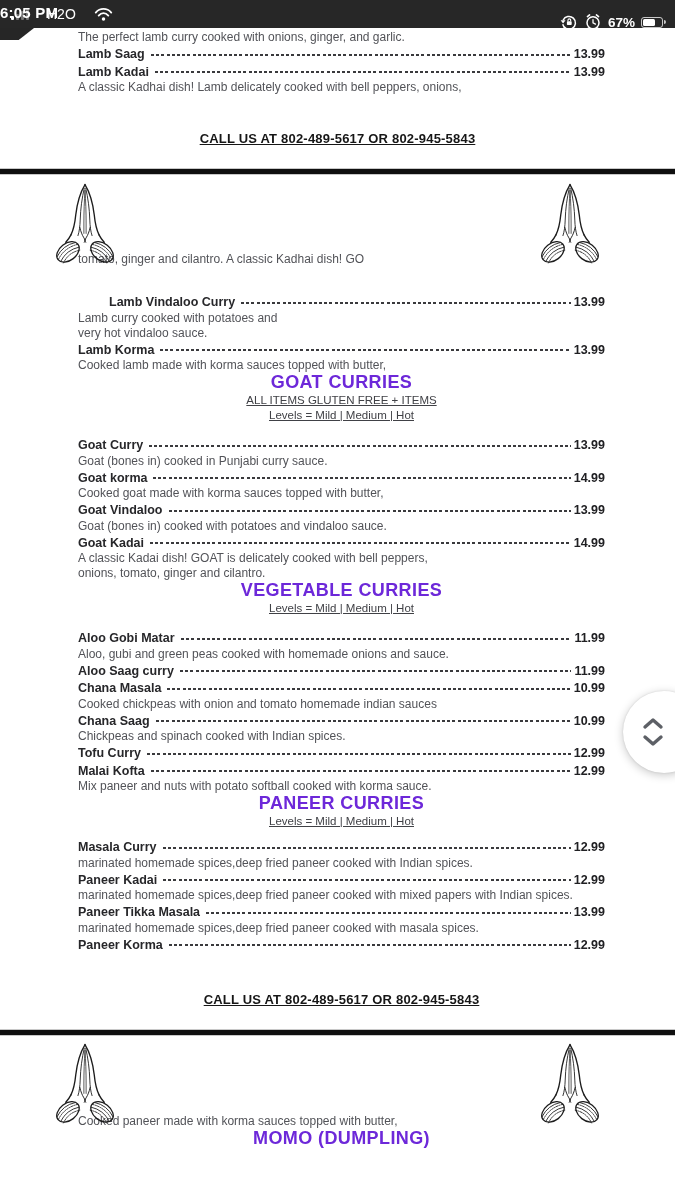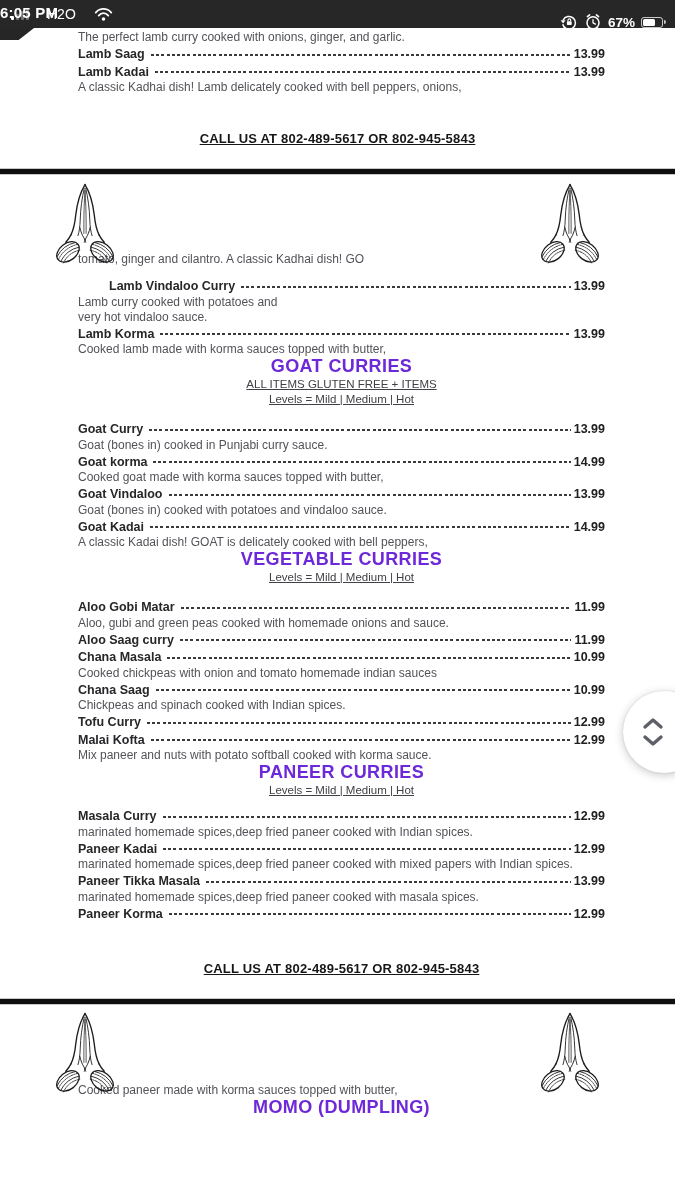--- a/index.html
+++ b/index.html
@@ -52,21 +52,21 @@
   .cu2{margin-top:39px;}
   .page-break{height:5px; background:#0f0f0f; border-top:1px solid #c8c8c8; border-bottom:1px solid #c8c8c8; margin-top:22px;}
   .sec{position:relative;}
   .hands{position:absolute; width:74px; height:90px;}
   .hands.hl{left:48px; top:6px;}
   .hands.hr{right:68px; top:6px;}
   .p3 .hands.hl{top:5px;}
   .p3 .hands.hr{top:5px;}
   .carryover{padding-top:77px;}
   .carryover3{padding-top:78px;}
-  .gap-items{margin-top:12px;padding-left:31px;}
+  .gap-items{margin-top:28px;padding-left:31px;}
   h2.cat{margin:0; text-align:center; font-size:18px; line-height:19px; font-weight:bold;
     letter-spacing:.4px; color:#6d28d9;}
   .hdr-goat{margin-top:8px;}
   .hdr-veg{margin-top:9px;}
   .hdr-paneer{margin-top:19px;}
   .note{text-align:center; font-size:11.5px; line-height:13px; color:#404146; text-decoration:underline; margin-top:2px;}
   .after-hdr{margin-top:16px;}
   .after-hdr-sm{margin-top:12px;}
   .momo{margin-top:22px; text-align:center; font-size:16.5px; font-weight:bold; letter-spacing:.3px; color:#1b1b1d;}
   
@@ -219,20 +219,21 @@
         <span class="leader"></span>
         <span class="price">13.99</span>
       </div>
       <div class="desc"> Goat (bones in) cooked with potatoes and vindaloo sauce.</div>
       <div class="menu-row">
         <span class="iname">Goat Kadai</span>
         <span class="leader"></span>
         <span class="price">14.99</span>
       </div>
       <div class="desc">A classic Kadai dish! GOAT is delicately cooked with bell peppers,</div>
+      <div class="desc">onions, tomato, ginger and cilantro.</div>
 
       <h2 class="cat hdr-veg">VEGETABLE CURRIES</h2>
       <div class="note">Levels = Mild | Medium | Hot</div>
 
       <div class="menu-row after-hdr">
         <span class="iname">Aloo Gobi Matar</span>
         <span class="leader"></span>
         <span class="price">11.99</span>
       </div>
       <div class="desc">Aloo, gubi and green peas cooked with homemade onions and sauce.</div>

